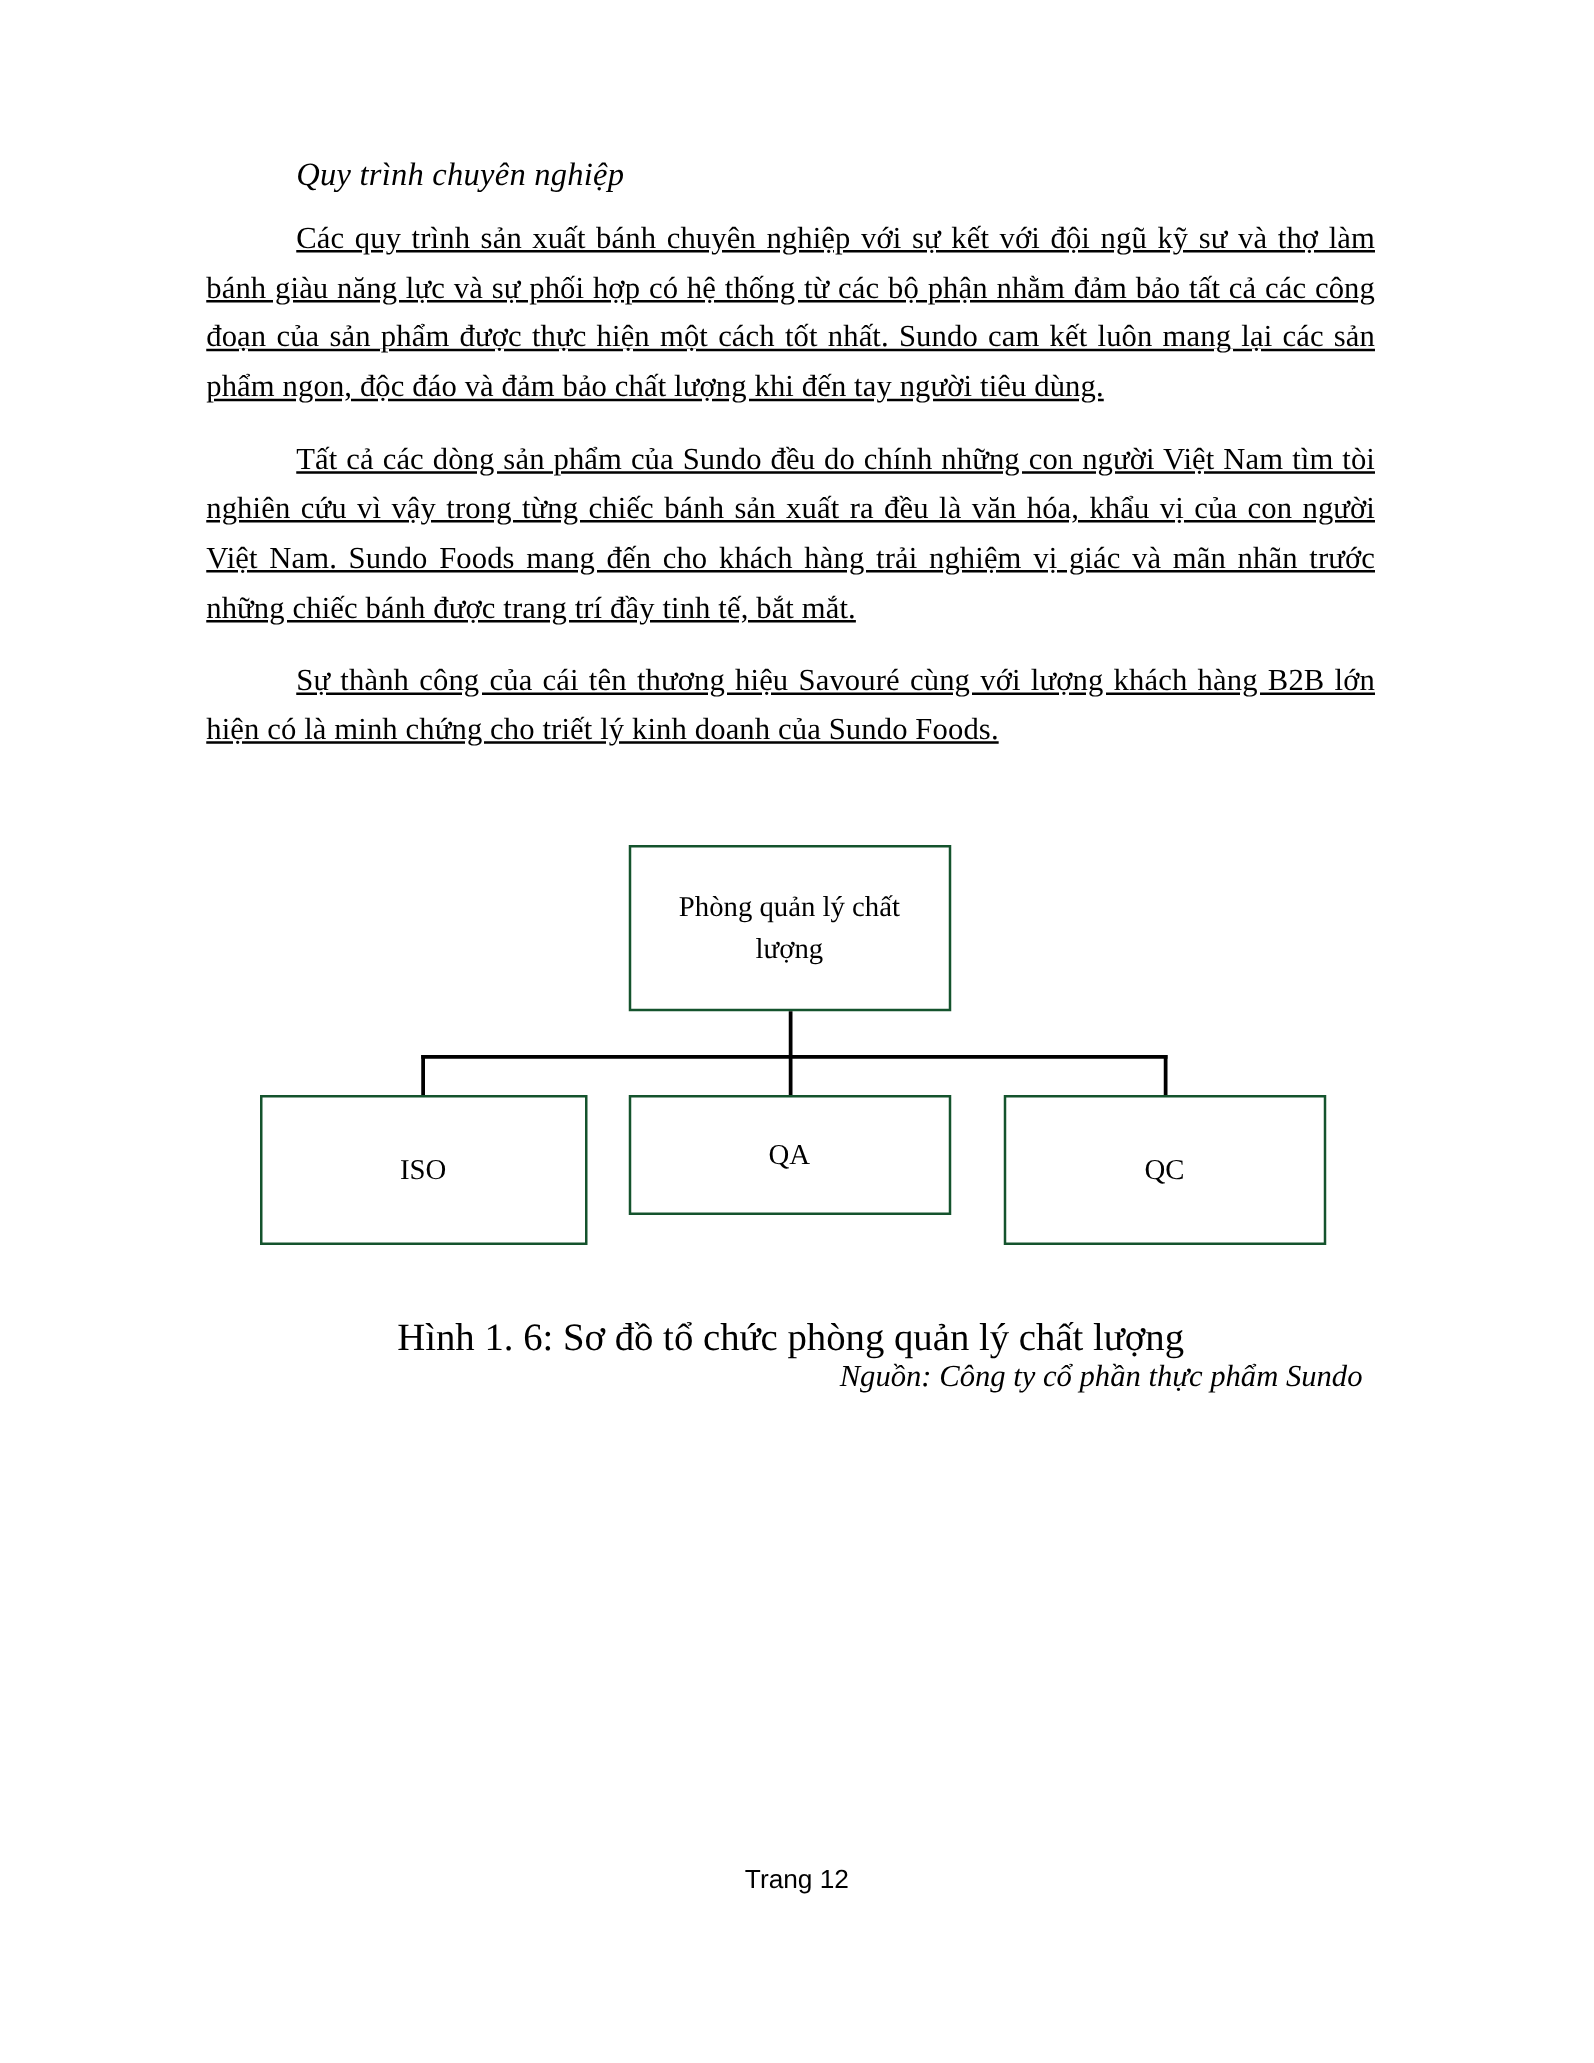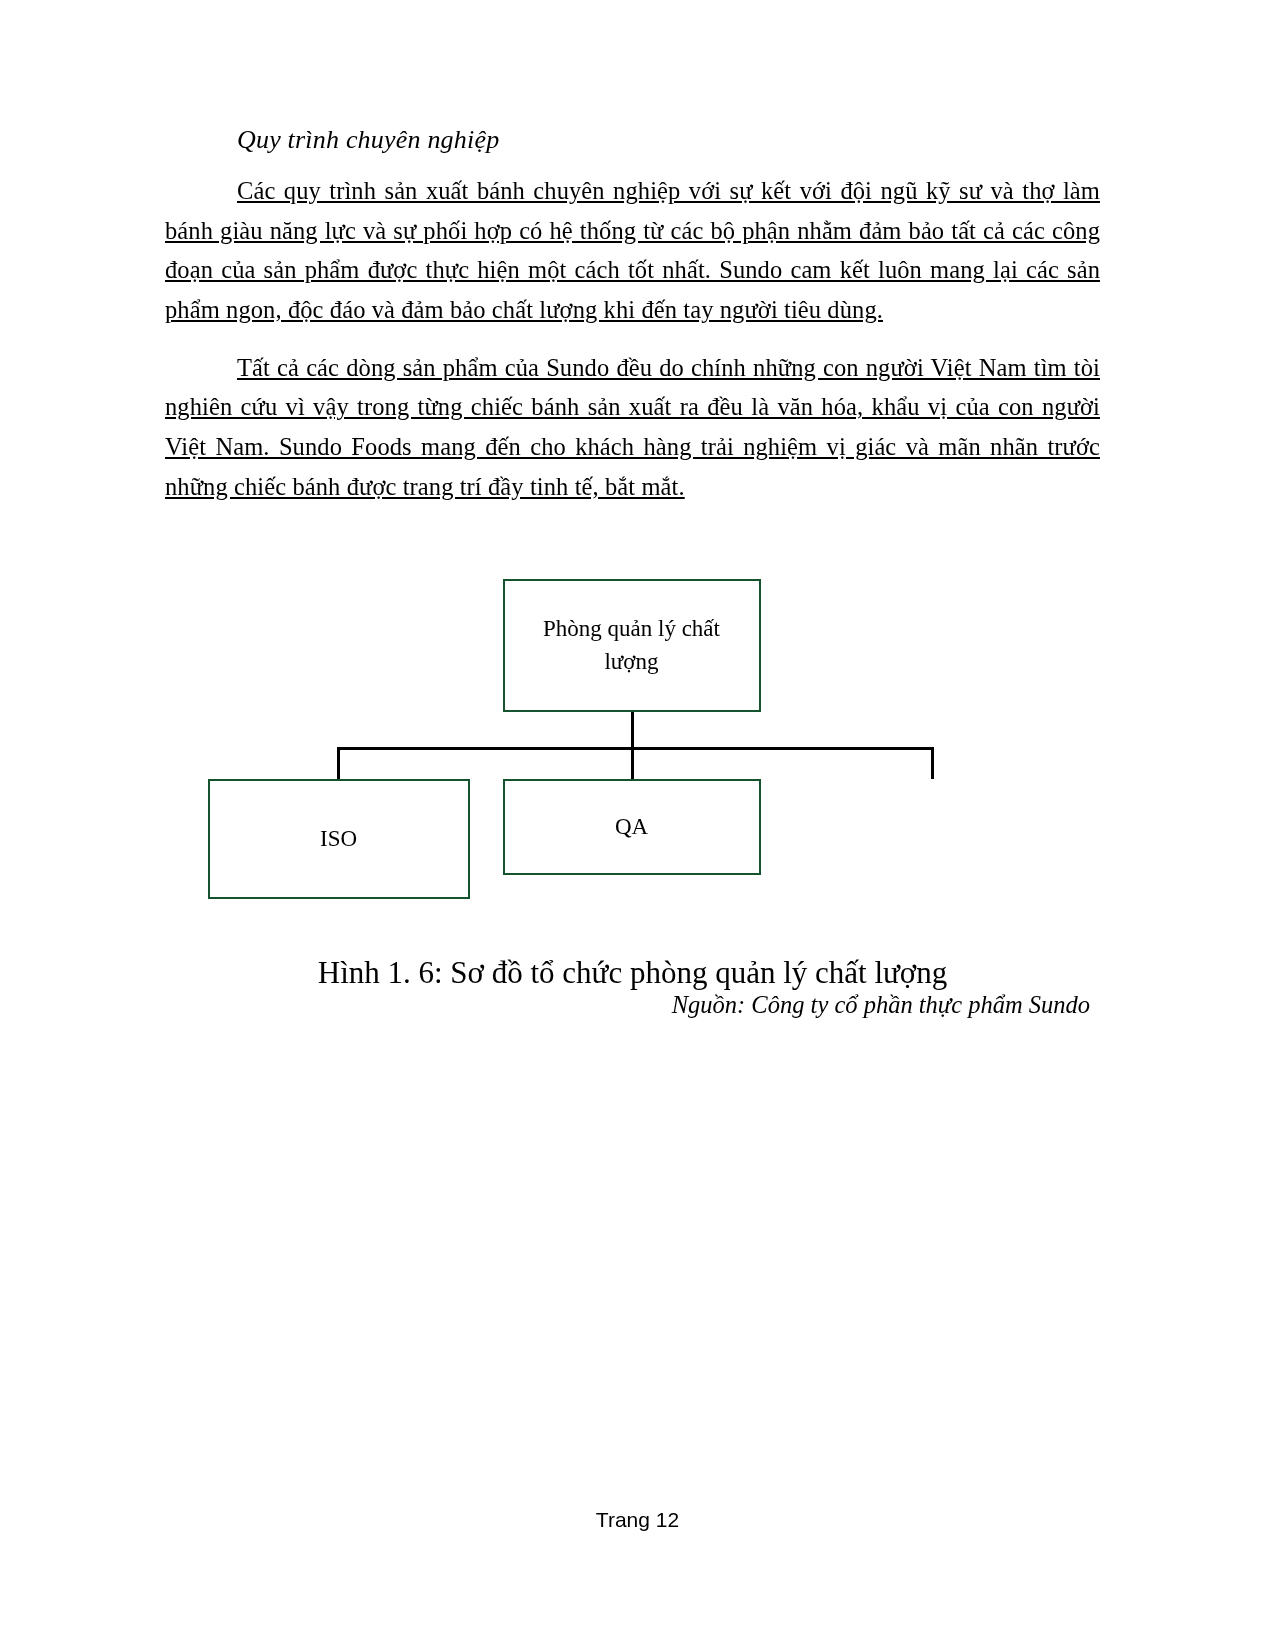--- a/index.html
+++ b/index.html
@@ -114,52 +114,54 @@
   .source {
     text-align: right;
     font-style: italic;
     font-size: 24.5px;
     padding-right: 10px;
   }
   .footer {
     position: absolute;
     left: 0;
     right: 0;
-    bottom: 118px;
+    bottom: 134px;
     text-align: center;
     font-family: "Liberation Sans", sans-serif;
     font-size: 21px;
   }
 </style>
 </head>
 <body>
 
 <div class="page">
 
   <div class="subhead">Quy trình chuyên nghiệp</div>
 
   <p class="body-par">Các quy trình sản xuất bánh chuyên nghiệp với sự kết với đội ngũ kỹ sư và thợ làm bánh giàu năng lực và sự phối hợp có hệ thống từ các bộ phận nhằm đảm bảo tất cả các công đoạn của sản phẩm được thực hiện một cách tốt nhất. Sundo cam kết luôn mang lại các sản phẩm ngon, độc đáo và đảm bảo chất lượng khi đến tay người tiêu dùng.</p>
 
 
   <p class="body-par">Tất cả các dòng sản phẩm của Sundo đều do chính những con người Việt Nam tìm tòi nghiên cứu vì vậy trong từng chiếc bánh sản xuất ra đều là văn hóa, khẩu vị của con người Việt Nam. Sundo Foods mang đến cho khách hàng trải nghiệm vị giác và mãn nhãn trước những chiếc bánh được trang trí đầy tinh tế, bắt mắt.</p>
 
+  <p class="body-par">Sự thành công của cái tên thương hiệu Savouré cùng với lượng khách hàng B2B lớn hiện có là minh chứng cho triết lý kinh doanh của Sundo Foods.</p>
 
 
   <div class="figure">
     <div class="diagram">
       <div class="node node-root">Phòng quản lý chất lượng</div>
 
       <div class="conn conn-root-down"></div>
       <div class="conn conn-bus"></div>
       <div class="conn conn-iso-down"></div>
       <div class="conn conn-qa-down"></div>
       <div class="conn conn-qc-down"></div>
 
       <div class="node node-iso">ISO</div>
       <div class="node node-qa">QA</div>
+      <div class="node node-qc">QC</div>
     </div>
   </div>
 
   <div class="caption">Hình 1. 6: Sơ đồ tổ chức phòng quản lý chất lượng</div>
 
   <div class="source">Nguồn: Công ty cổ phần thực phẩm Sundo</div>
 
   <div class="footer">Trang 12</div>
 </div>
 

